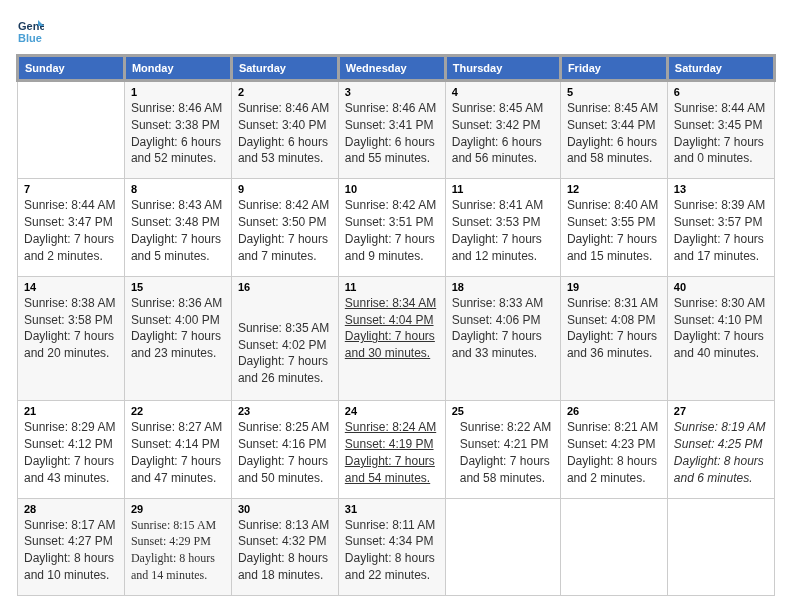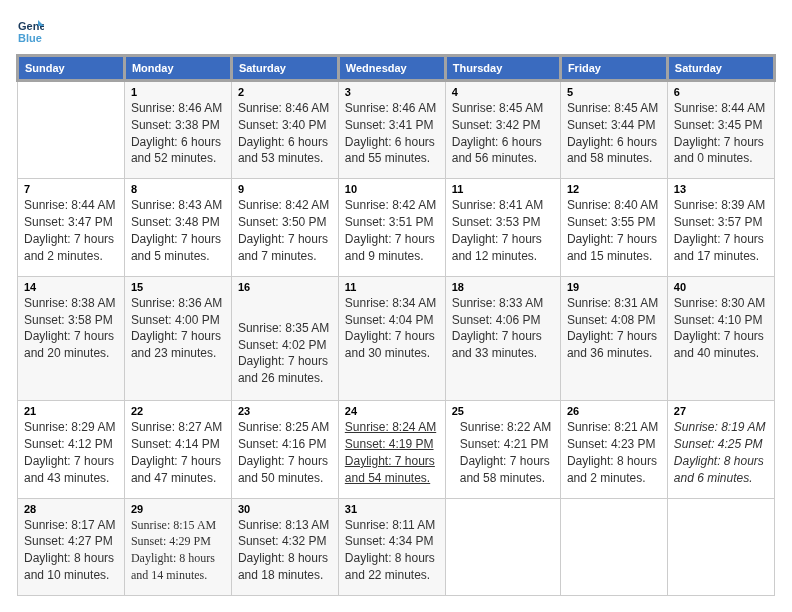--- a/index.html
+++ b/index.html
@@ -231,21 +231,21 @@
           </td>
           <td>
             <span class="day-num">16</span>
             <div class="day-info" style="white-space: pre-line; margin-top: 27px;">Sunrise: 8:35 AM
 Sunset: 4:02 PM
 Daylight: 7 hours
 and 26 minutes.</div>
           </td>
           <td>
             <span class="day-num">11</span>
-            <div class="day-info" style="white-space: pre-line;">Sunrise: 8:34 AM
+            <div class="day-info" style="white-space: pre-line; text-decoration: underline;">Sunrise: 8:34 AM
 Sunset: 4:04 PM
 Daylight: 7 hours
 and 30 minutes.</div>
           </td>
           <td>
             <span class="day-num">18</span>
             <div class="day-info" style="white-space: pre-line;">Sunrise: 8:33 AM
 Sunset: 4:06 PM
 Daylight: 7 hours
 and 33 minutes.</div>

